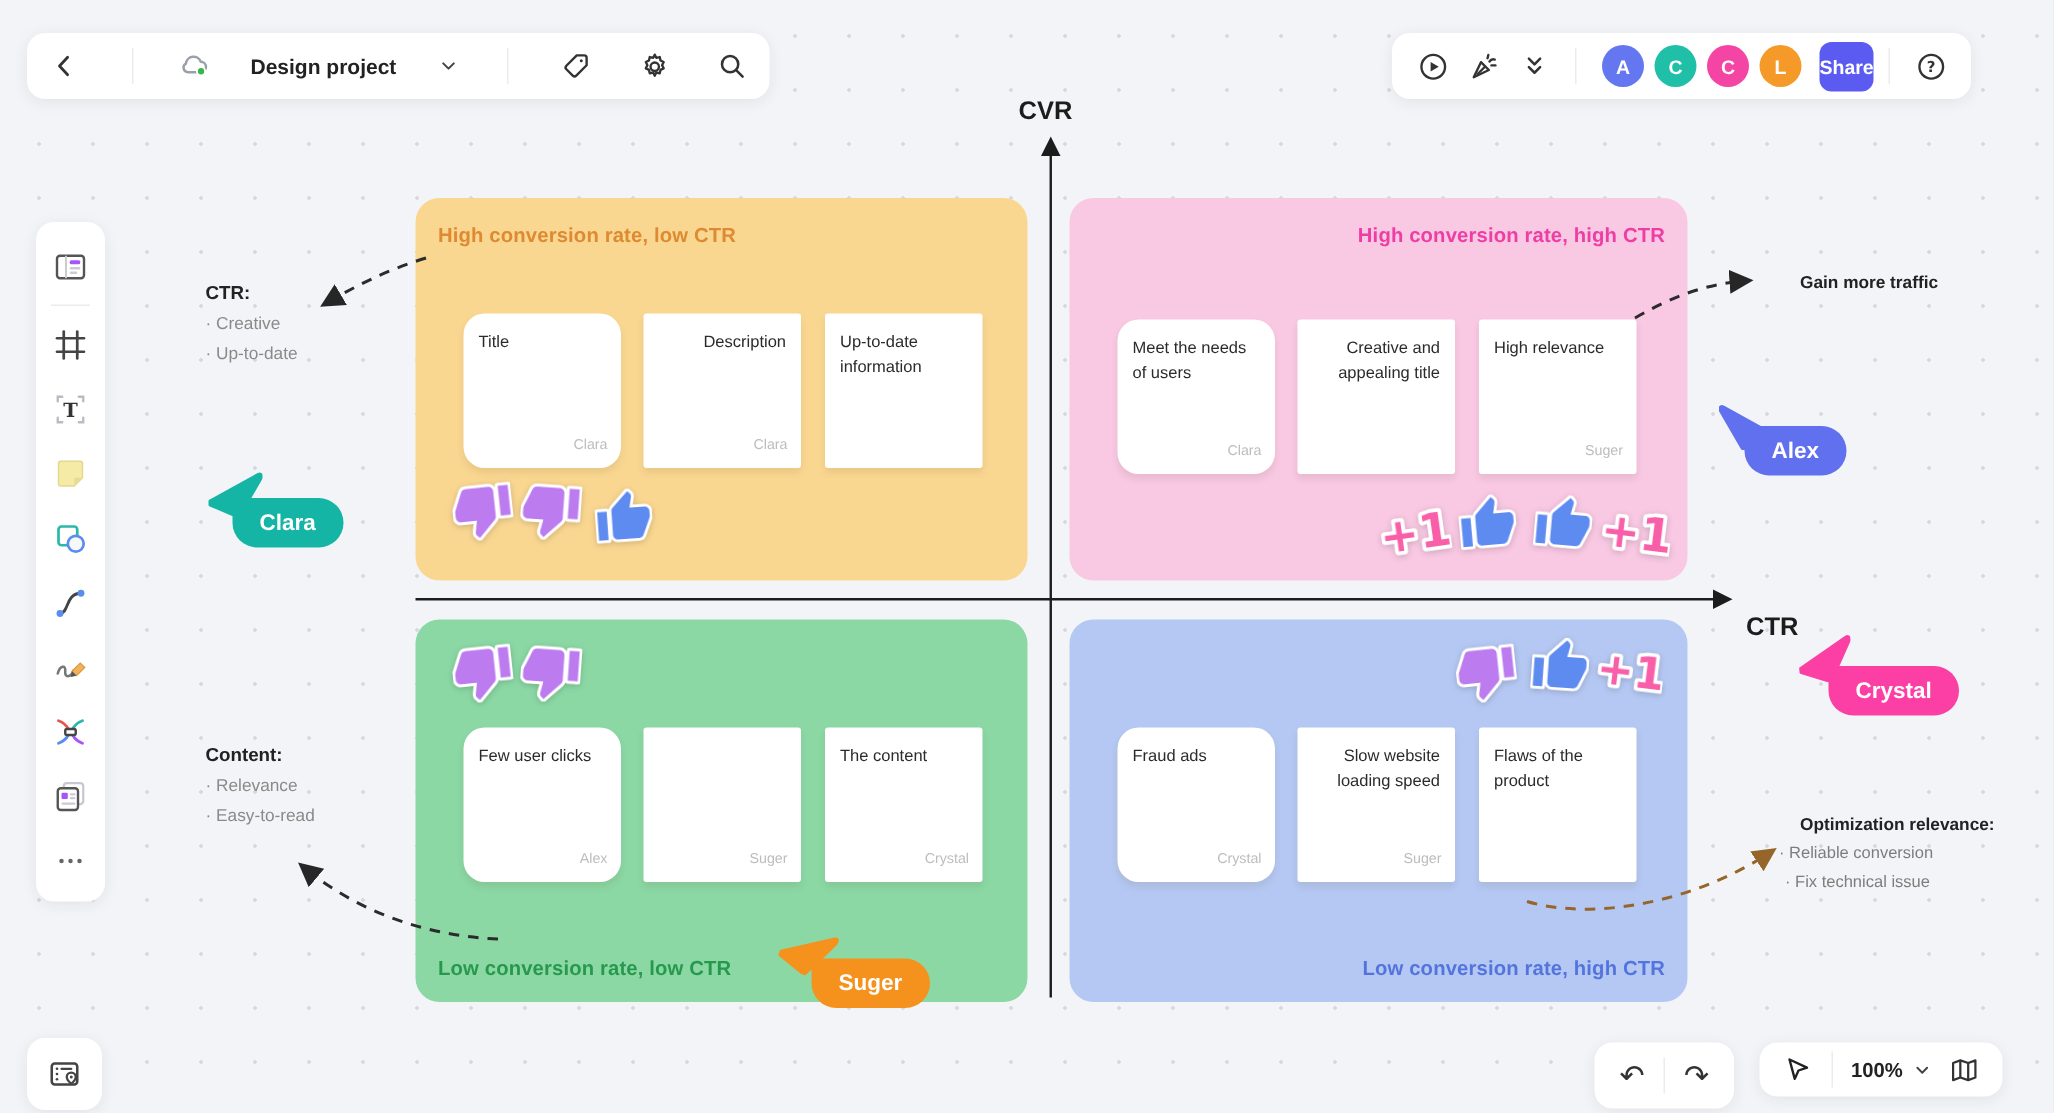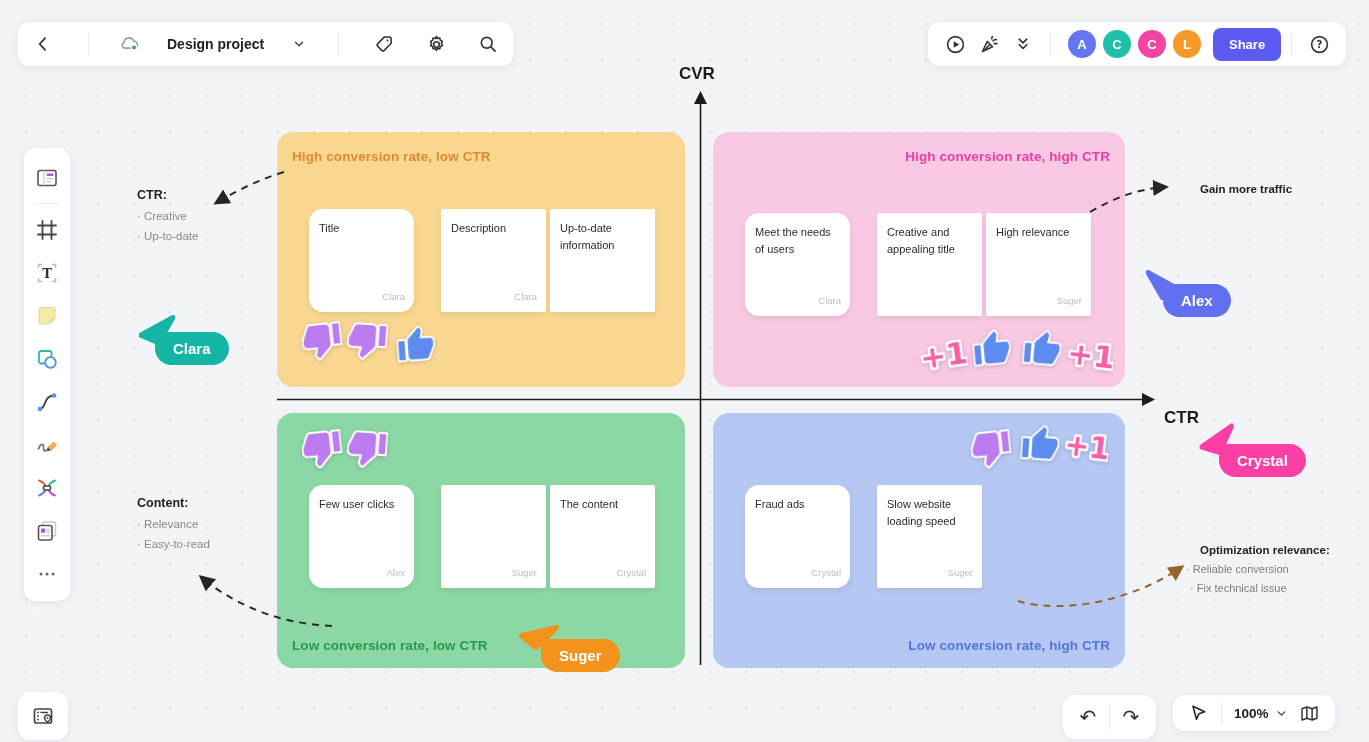--- a/index.html
+++ b/index.html
@@ -18,21 +18,21 @@
   .ibtn{ width:34px; height:34px; display:flex; align-items:center; justify-content:center;
          border-radius:8px; color:#3c3c3c; cursor:pointer; flex:none; }
   .ibtn svg{ display:block; }
   .tl-bar{ left:18px; top:22px; height:44px; padding:0 8px;gap:18px; }
   .doc-title{ font-size:14px; font-weight:700; color:#222; margin:0 6px 0 6px; white-space:nowrap; }
   .tr-bar{ left:928px; top:22px; height:44px; padding:0 10px; }
   .avatar{ width:28px; height:28px; border-radius:50%; color:#fff; font-size:13px; font-weight:700;
            display:flex; align-items:center; justify-content:center; margin-left:7px; flex:none; }
   .av-0{ background:#6577F0; } .av-1{ background:#1FBFA8; } .av-2{ background:#F445A4; } .av-3{ background:#F59A29; }
   .share-btn{ background:#5B5BF2; color:#fff; font-size:13px; font-weight:700; border:none;
-              border-radius:8px; padding:9px 16px; margin-left:12px; cursor:pointer; }
+              border-radius:8px; padding:9px 0; margin-left:12px; cursor:pointer; }
   
   .left-bar{ left:24px; top:148px; width:46px; flex-direction:column; padding:8px 0 6px 0; }
   .left-bar .ibtn{ width:36px; height:36px; margin:3.5px 0; }
   .hsep{ width:26px; height:1px; background:#ececef; margin:4px 0; }
   .bl-btn{ left:18px; top:692px; width:50px; height:48px; justify-content:center; }
   .br-undo{ left:1063px; top:695px; height:44px; padding:0 8px; }
   .br-zoom{ left:1173px; top:695px; height:36px; padding:0 8px; }
   .uarr{ font-family:"DejaVu Sans", sans-serif; font-size:20px; color:#333; }
   .zoom-label{ font-size:13.5px; font-weight:600; color:#222; margin:0 2px 0 6px; }
   
@@ -43,21 +43,21 @@
   .q-br{ left:713px; top:413px; width:412px; height:255px; background:#B5C8F3; }
   .q-title{ position:absolute; font-size:13.5px; font-weight:700; letter-spacing:.1px; white-space:nowrap; }
   .q-tl .q-title{ left:15px; top:17px;  color:#DD8A33; }
   .q-tr .q-title{ right:15px; top:17px; color:#EE3DA4; }
   .q-bl .q-title{ left:15px; bottom:15px; color:#27994F; }
   .q-br .q-title{ right:15px; bottom:15px; color:#5374DC; }
   .card{ position:absolute; width:105px; height:103px; background:#fff; border-radius:2px;
          box-shadow:0 3px 5px rgba(80,70,20,.10); padding:11px 10px; font-size:11px;
          line-height:1.55; color:#2b2b2b; font-weight:500; }
   .card .author{ position:absolute; right:9px; bottom:7px; font-size:9.5px; color:#BDBDBD; font-weight:400; }
-  .c1{ left:32px;border-radius:14px; } .c2{ left:164px; } .c3{ left:273px; }
+  .c1{ left:32px;border-radius:14px; } .c2{ left:152px;text-align:right; } .c3{ left:273px; }
   .q-tl .card{ top:77px; } .q-tr .card{ top:81px; } .q-bl .card,.q-br .card{ top:72px; }
   .sticker{ position:absolute; filter:drop-shadow(0 1px 2px rgba(0,0,0,.18)); }
   
   .note{ position:absolute; z-index:2; }
   .note-title{ font-size:12.5px; font-weight:700; color:#222; }
   .note-item{ font-size:11.5px; color:#8A8A8A; margin-top:8px; }
   .note-item::before{ content:"· "; }
   .note-gain,.note-opt-title{ font-size:11.5px; font-weight:700; color:#222; white-space:nowrap; }
   .note-opt .note-item{ font-size:11px; margin-top:7px; color:#7d7d7d; }
   
@@ -211,20 +211,24 @@
         </svg>
     </span>
     <div class="card c1">
       <span>Fraud ads</span>
       <span class="author">Crystal</span>
     </div>
     <div class="card c2">
       <span>Slow website loading speed</span>
       <span class="author">Suger</span>
     </div>
+    <div class="card c3">
+      <span>Flaws of the product</span>
+      <span class="author"></span>
+    </div>
   </div>
 
   <div class="note" style="left:137px; top:188px;">
     <div class="note-title">CTR:</div>
     <div class="note-item">Creative</div>
     <div class="note-item">Up-to-date</div>
   </div>
   <div class="note" style="left:137px; top:496px;">
     <div class="note-title">Content:</div>
     <div class="note-item">Relevance</div>

